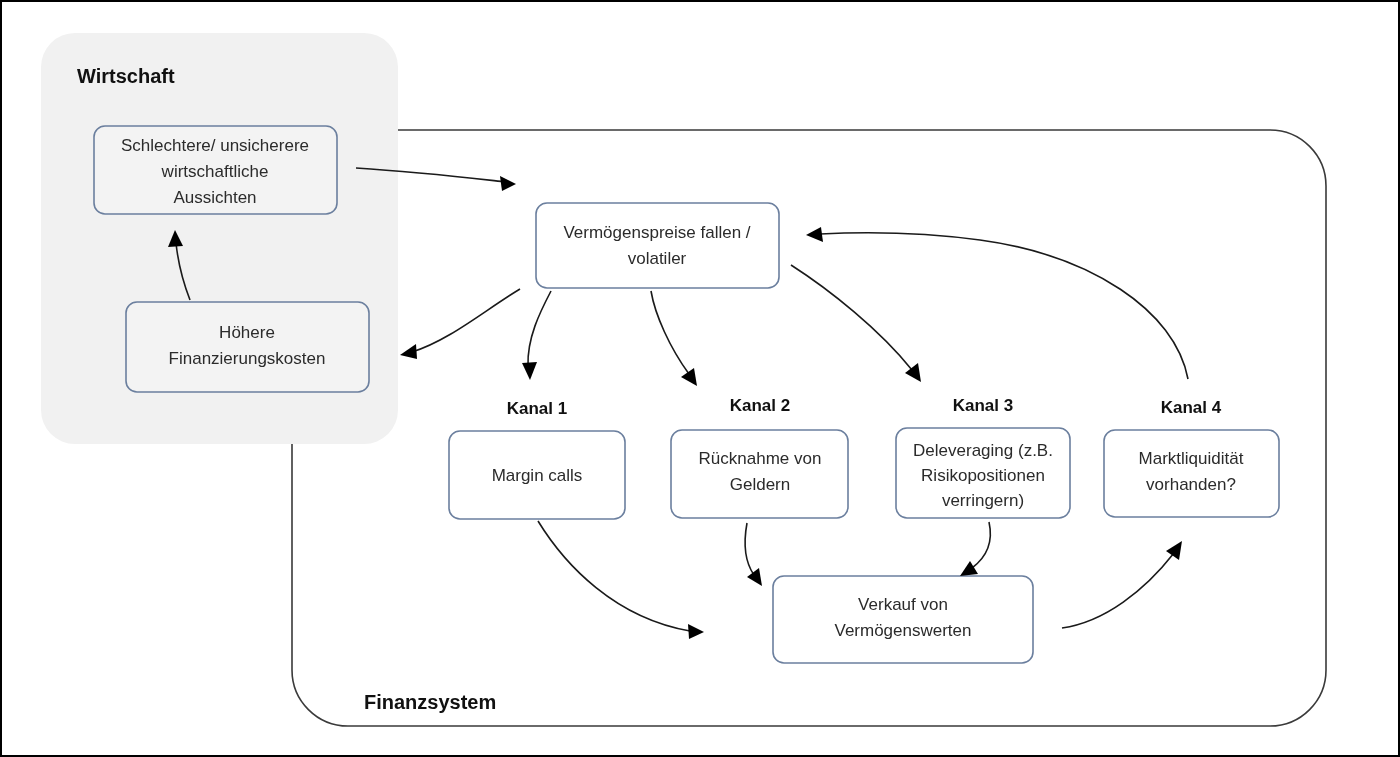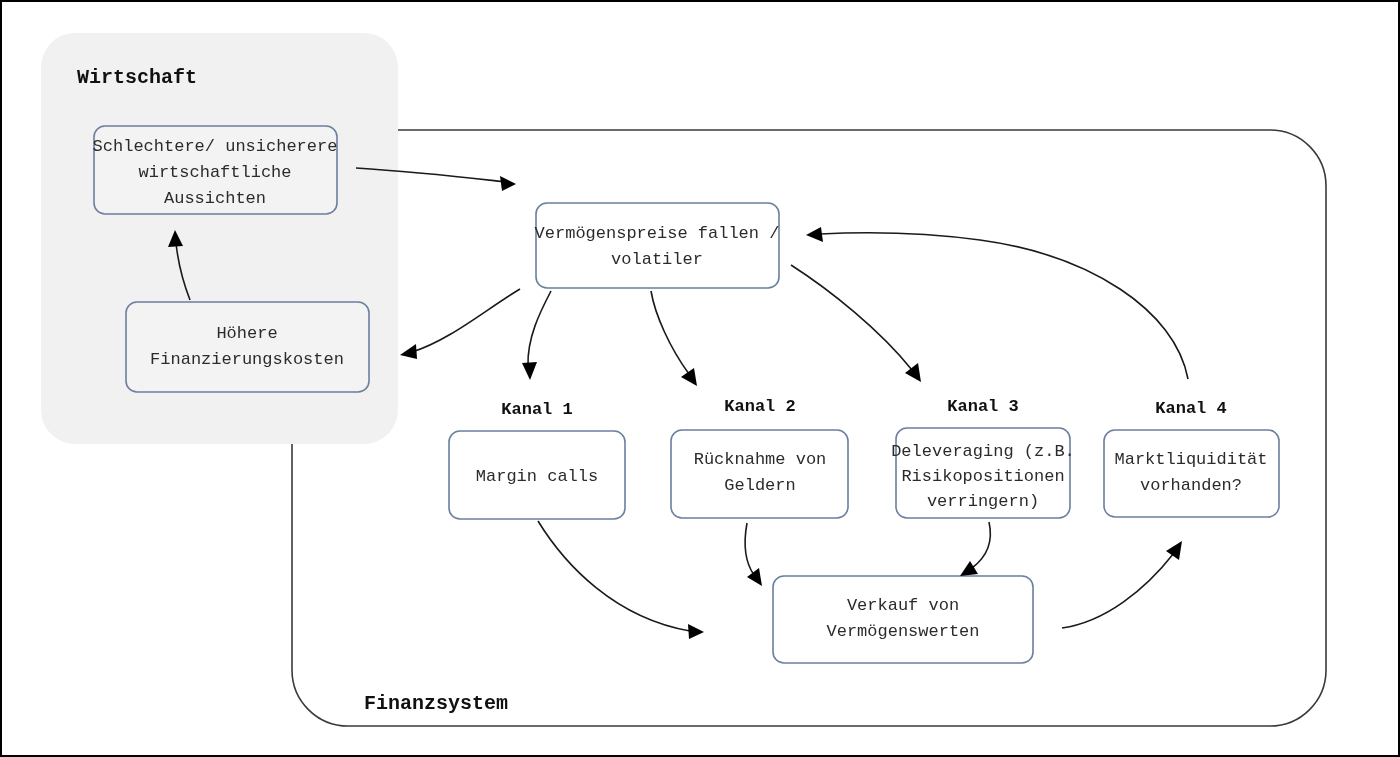--- a/index.html
+++ b/index.html
@@ -9,21 +9,20 @@
   }
   body {
     font-family: "Liberation Sans", sans-serif;
   }
   #canvas {
     position: relative;
     width: 1400px;
     height: 757px;
     background: #ffffff;
     overflow: hidden;
-    font-family: Liberation Mono, monospace;
   }
   #frame {
     position: absolute;
     left: 0; top: 0;
     width: 1400px; height: 757px;
     box-sizing: border-box;
     border: 2px solid #000000;
   }
   svg#diagram {
     position: absolute;

